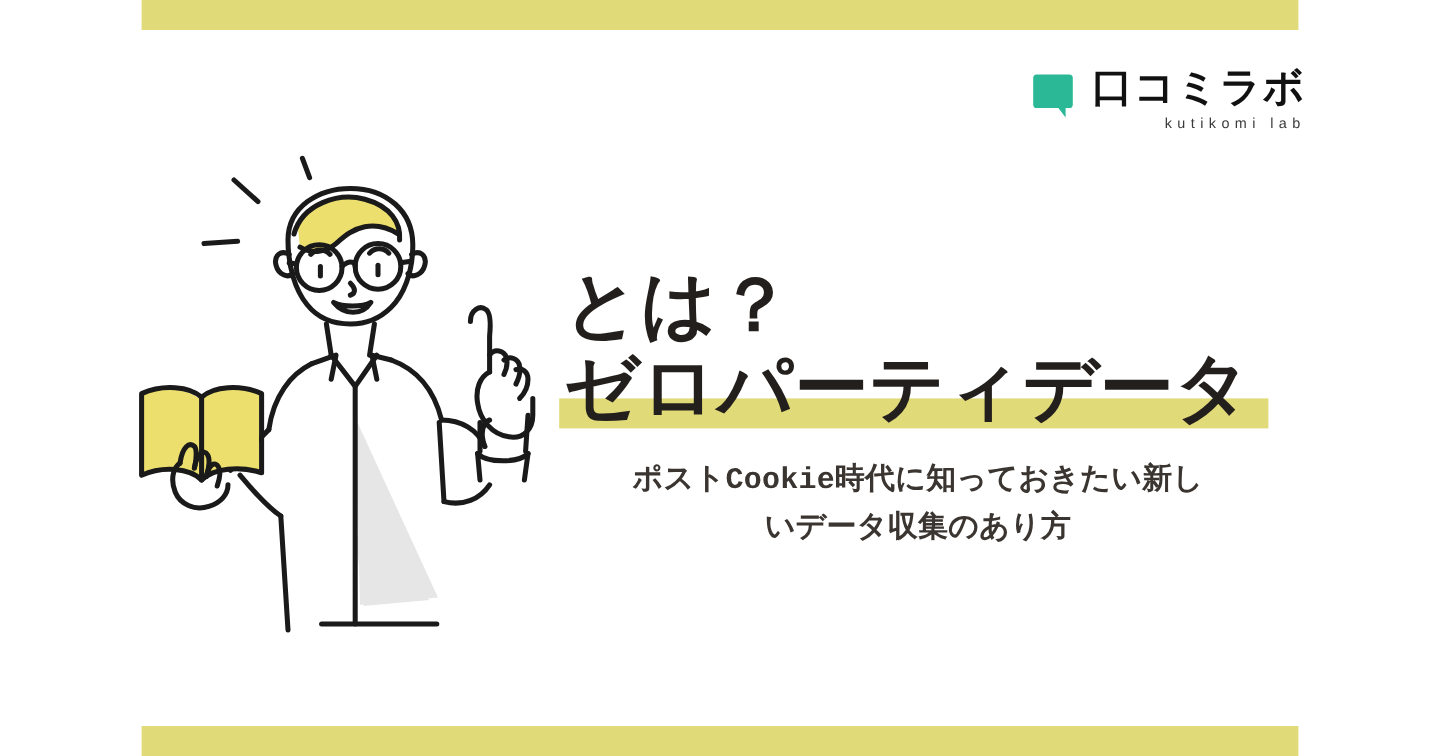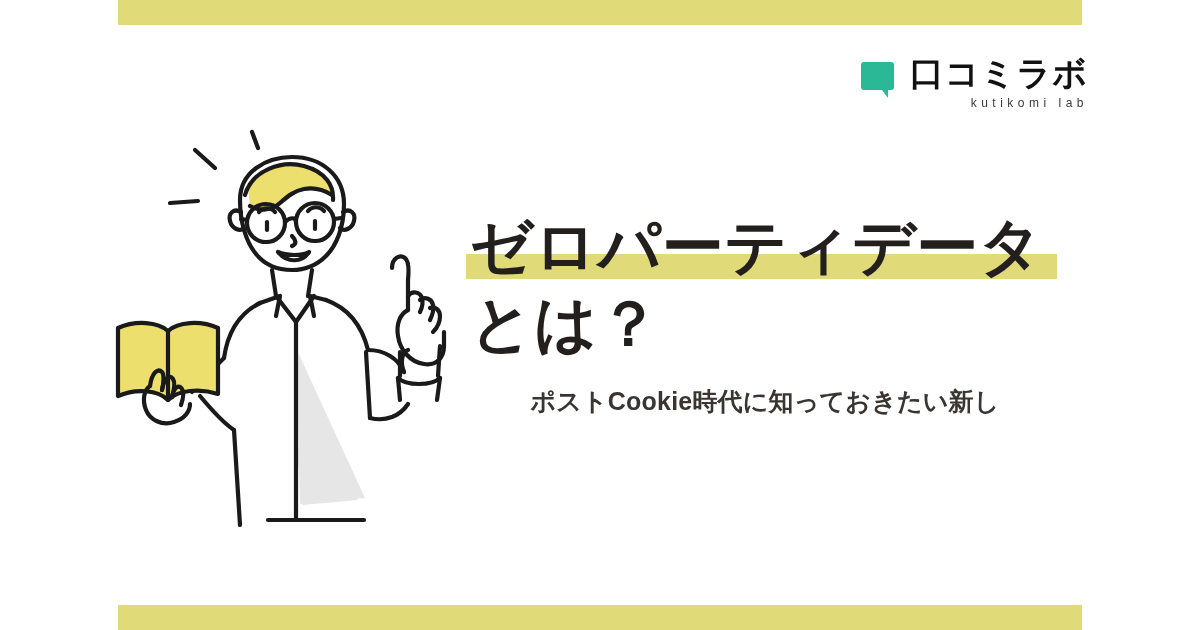--- a/index.html
+++ b/index.html
@@ -152,20 +152,21 @@
 
   .subtitle {
     margin-top: 22px;
     width: 590px;
     text-align: center;
     font-size: 25px;
     font-weight: 700;
     line-height: 1.6;
     color: #3a3530;
     letter-spacing: 0.2px;
+    font-family: Liberation Mono, monospace;
   }
 
   
   .illustration {
     position: absolute;
     left: 100px;
     top: 100px;
     width: 350px;
     height: 450px;
   }
@@ -195,26 +196,27 @@
                  L30 31 L30 39 L24 31 L6 31 C4 31 3 30 3 28 Z" fill="#2bb897"></path>
       </svg>
     </span>
     <span class="logo-text">
       <span class="logo-wordmark">口コミラボ</span>
       <span class="logo-sub">kutikomi lab</span>
     </span>
   </div>
 
   <div class="headline">
+    <div class="title-line second">とは？</div>
     <div class="title-line">
       <span class="hl">ゼロパーティデータ</span>
     </div>
-    <div class="title-line second">とは？</div>
     <div class="subtitle">
       <span>ポストCookie時代に知っておきたい新し</span><br>
+      <span>いデータ収集のあり方</span>
     </div>
   </div>
 
   <div class="illustration">
     <svg viewBox="0 0 350 450" xmlns="http://www.w3.org/2000/svg">
       <g fill="none" stroke="#1a1a1a" stroke-width="4.2" stroke-linecap="round" stroke-linejoin="round">
 
         <line x1="152" y1="32" x2="158" y2="48"></line>
         <line x1="95" y1="50" x2="115" y2="68"></line>
         <line x1="70" y1="103" x2="98" y2="101"></line>

